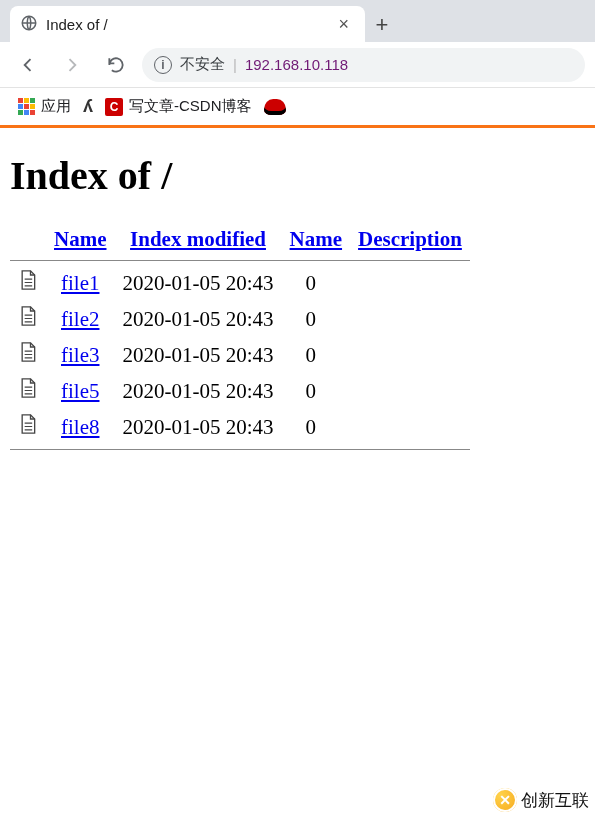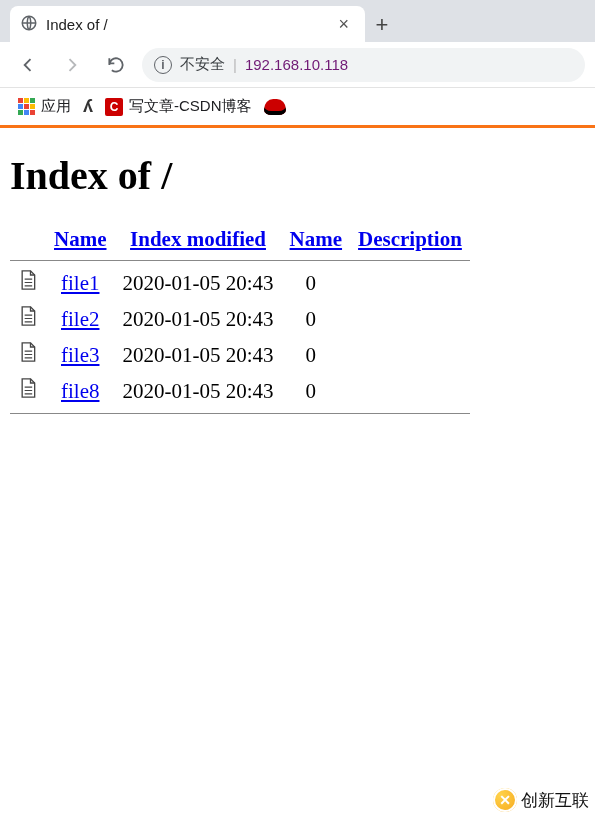--- a/index.html
+++ b/index.html
@@ -255,20 +255,31 @@
           <td>2020-01-05 20:43</td>
           <td class="size">0</td>
           <td></td>
         </tr>
         <tr>
           <td class="file-icon"><svg viewBox="0 0 24 26" fill="none" stroke="#454545" stroke-width="1.6">
               <path d="M5 2h10l5 5v17H5z" fill="#fff"></path>
               <path d="M15 2v5h5"></path>
               <path d="M8 12h9M8 16h9M8 20h9" stroke-width="1.4"></path>
             </svg></td>
+          <td><a>file5</a></td>
+          <td>2020-01-05 20:43</td>
+          <td class="size">0</td>
+          <td></td>
+        </tr>
+        <tr>
+          <td class="file-icon"><svg viewBox="0 0 24 26" fill="none" stroke="#454545" stroke-width="1.6">
+              <path d="M5 2h10l5 5v17H5z" fill="#fff"></path>
+              <path d="M15 2v5h5"></path>
+              <path d="M8 12h9M8 16h9M8 20h9" stroke-width="1.4"></path>
+            </svg></td>
           <td><a>file8</a></td>
           <td>2020-01-05 20:43</td>
           <td class="size">0</td>
           <td></td>
         </tr>
       </tbody>
     <tfoot>
       <tr class="hr-row">
           <td colspan="5">
             <hr>

